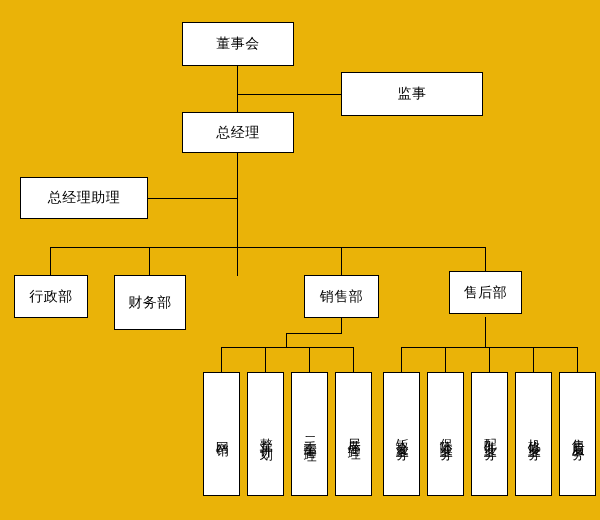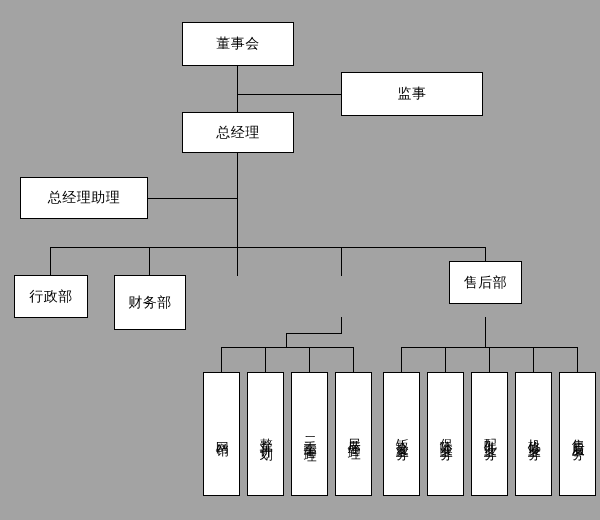--- a/index.html
+++ b/index.html
@@ -5,21 +5,21 @@
 <style>
   html, body {
     margin: 0;
     padding: 0;
     background: #ffffff;
   }
   #chart-root {
     position: relative;
     width: 600px;
     height: 520px;
-    background: #a3a3a3;
+    background: #eab308;
     font-family: "DejaVu Sans", "Liberation Sans", sans-serif;
     overflow: hidden;
   }
   .node {
     position: absolute;
     box-sizing: border-box;
     border: 1px solid #000000;
     background: #ffffff;
     color: #000000;
     display: flex;
@@ -109,21 +109,24 @@
   <div class="node" style="left:20px; top:177px; width:128px; height:42px;">
     <span class="node-label">总经理助理</span>
   </div>
 
   <div class="node" style="left:14px; top:275px; width:74px; height:43px;">
     <span class="node-label">行政部</span>
   </div>
   <div class="node" style="left:114px; top:275px; width:72px; height:55px;">
     <span class="node-label">财务部</span>
   </div>
-  <div class="node" style="left:449px; top:261px; width:73px; height:43px;">
+  <div class="node" style="left:304px; top:275px; width:75px; height:43px;">
+    <span class="node-label">销售部</span>
+  </div>
+  <div class="node" style="left:449px; top:271px; width:73px; height:43px;">
     <span class="node-label">售后部</span>
   </div>
 
   <div class="node vertical" style="left:203px; top:372px; width:37px; height:124px;">
     <span class="node-label">网销</span>
   </div>
   <div class="node vertical" style="left:247px; top:372px; width:37px; height:124px;">
     <span class="node-label">整车计划</span>
   </div>
   <div class="node vertical" style="left:291px; top:372px; width:37px; height:124px;">

